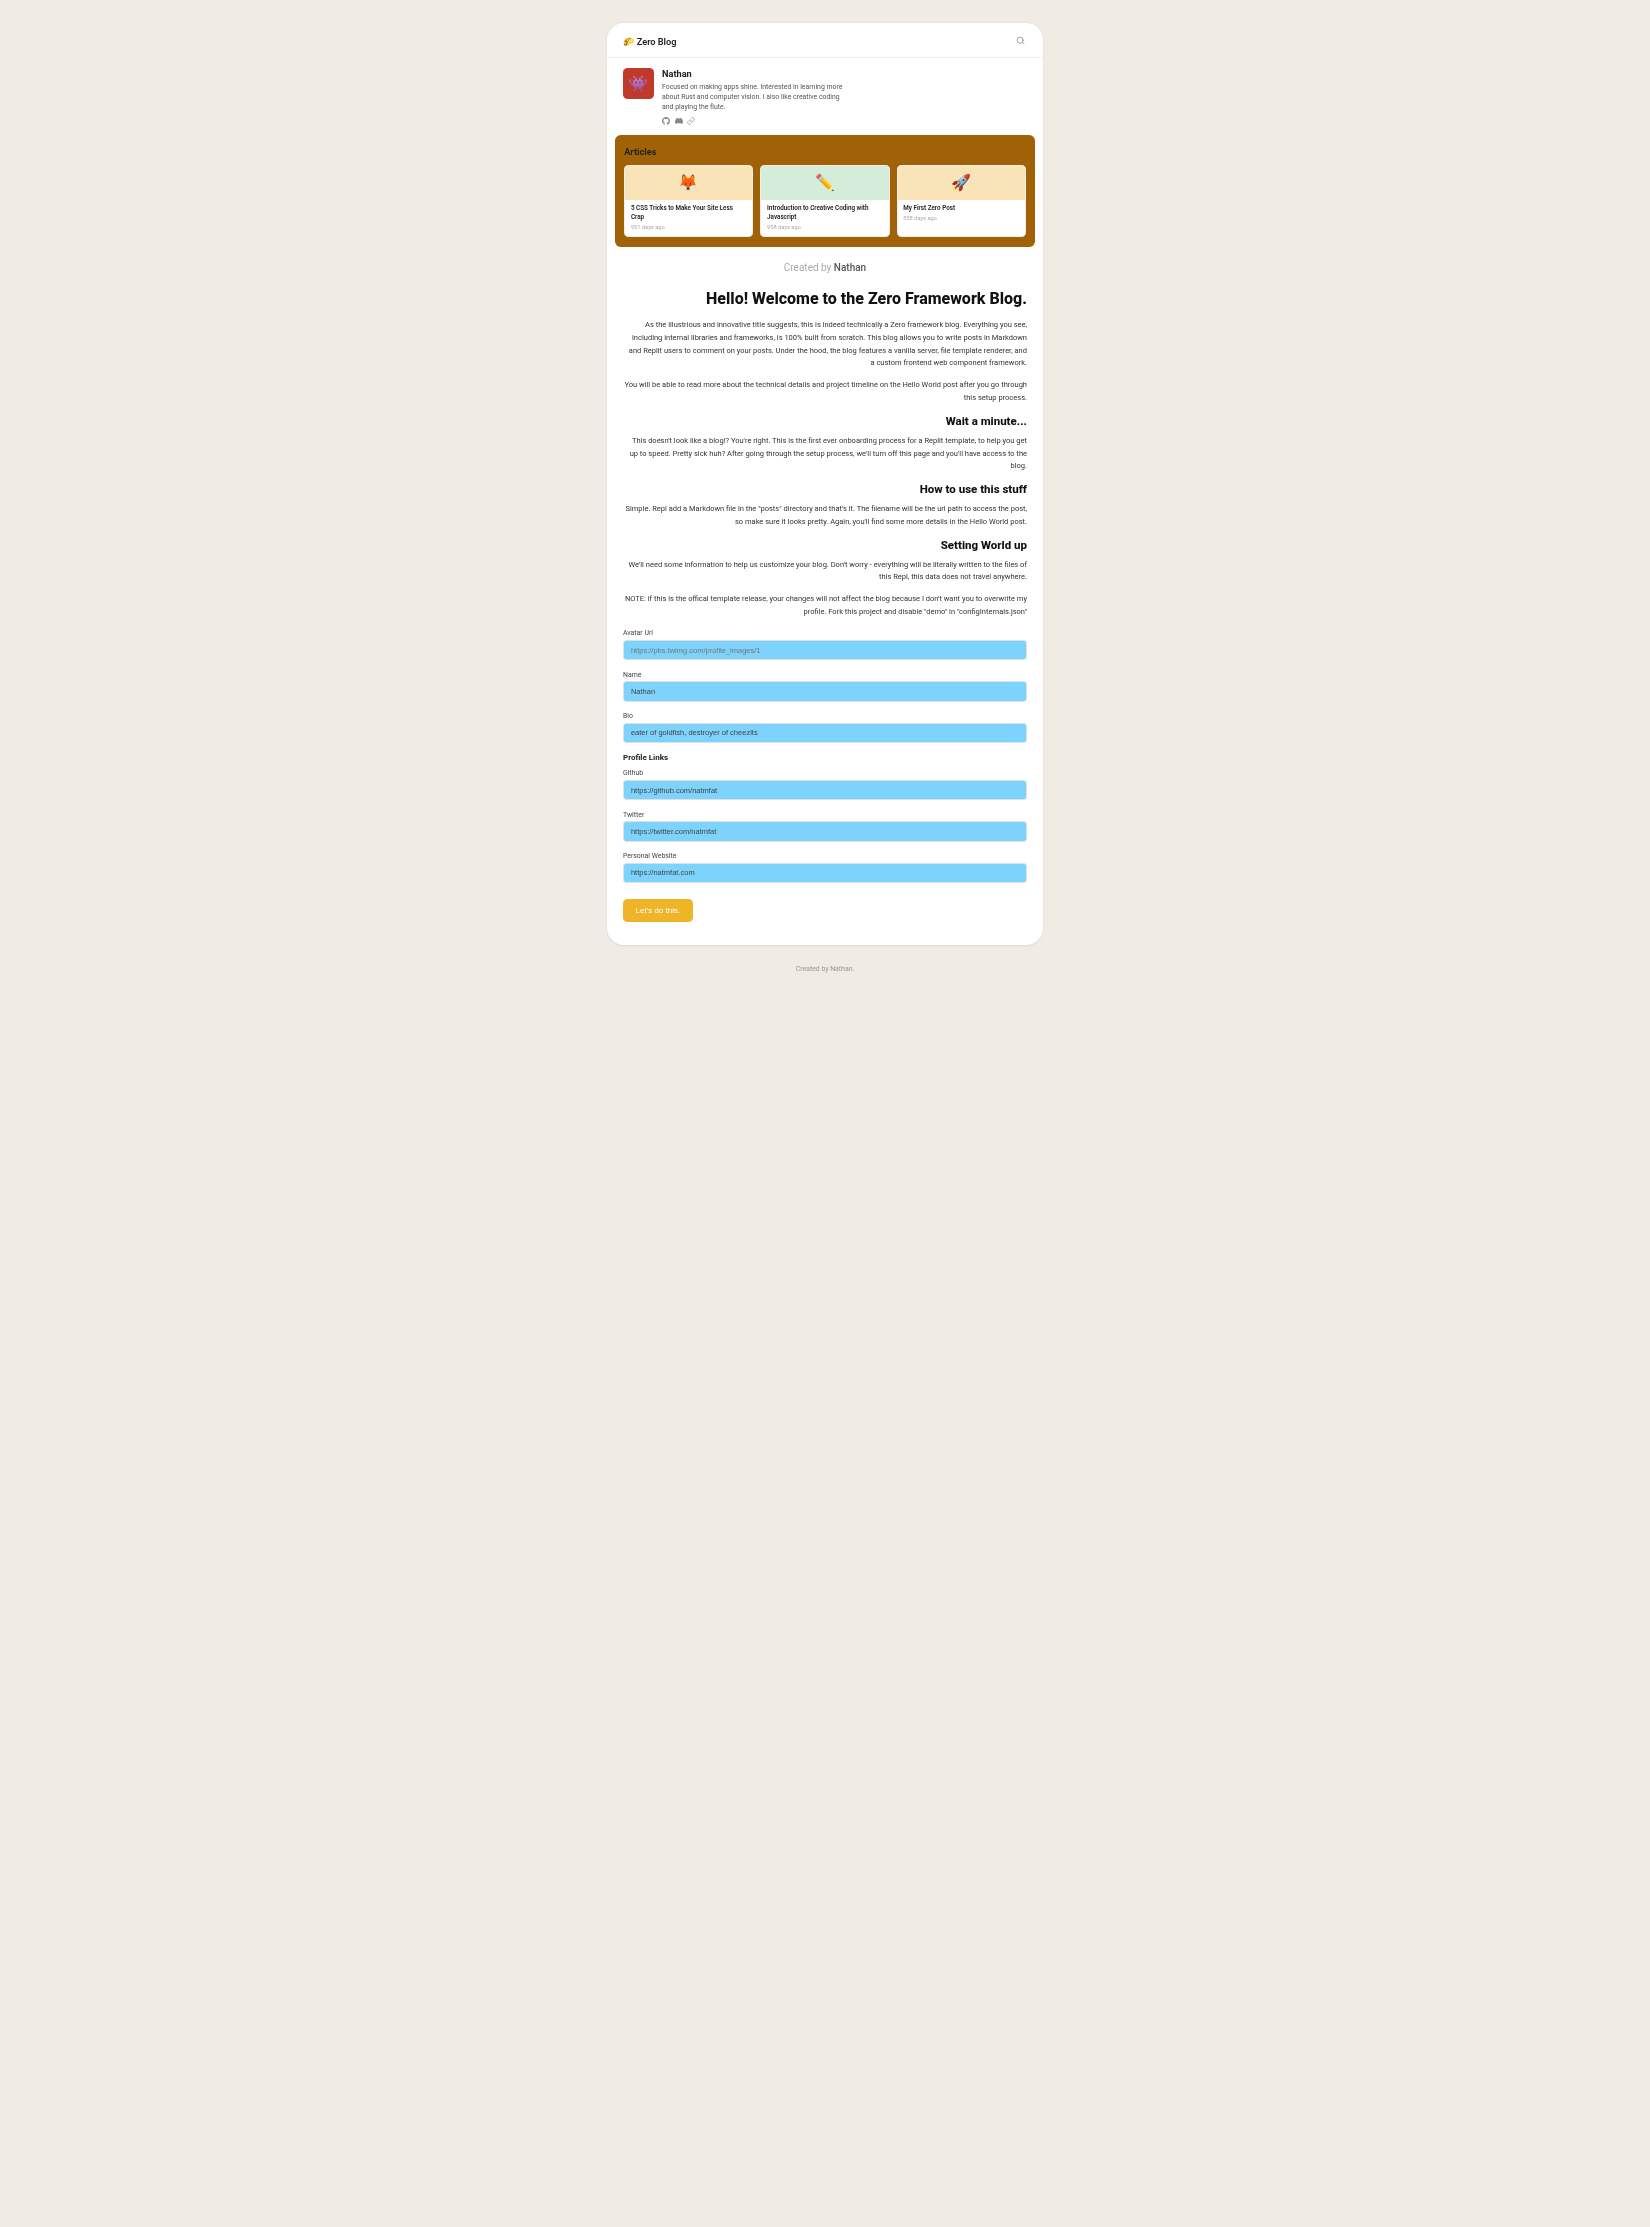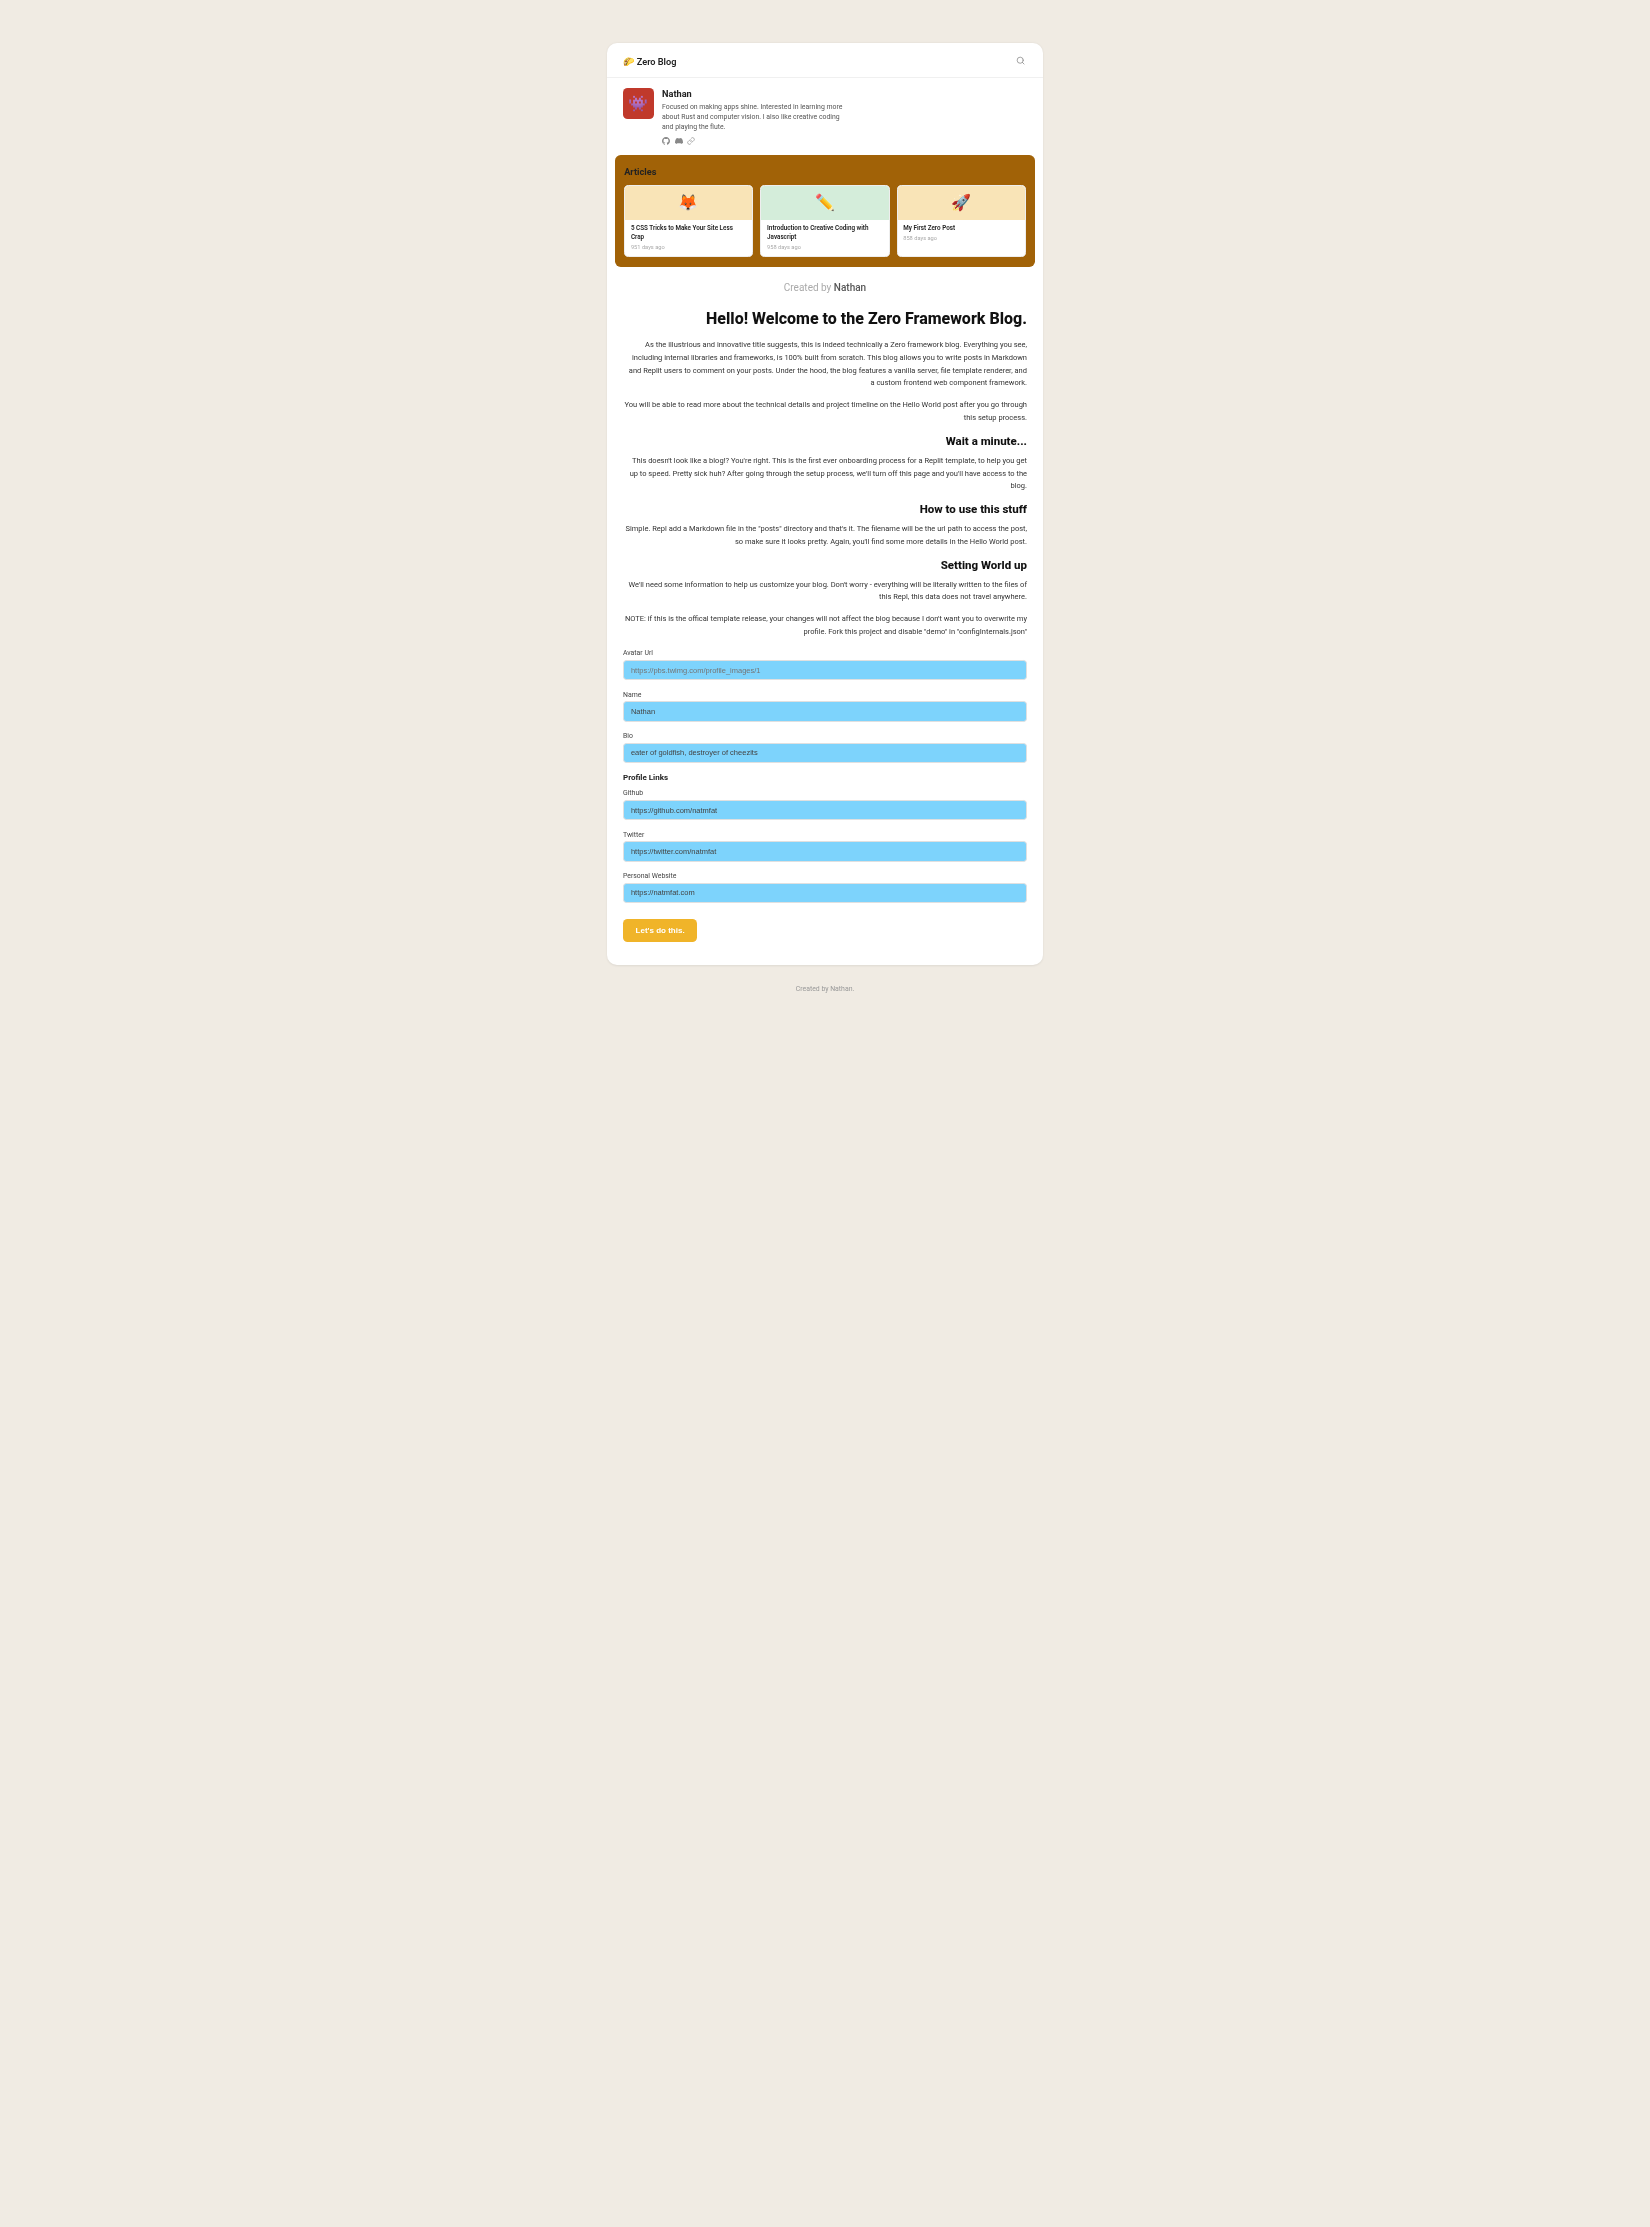--- a/index.html
+++ b/index.html
@@ -7,26 +7,25 @@
       background-color: #f0ebe3;
       font-family: -apple-system, BlinkMacSystemFont, 'Segoe UI', Roboto, sans-serif;
       min-height: 100vh;
       padding: 23px 11.5px 34px;
       display: flex;
       flex-direction: column;
       align-items: center;
     }
     .main-card {
       background: #fff;
-      border-radius: 10px;
+      border-radius: 17px;
       width: 100%;
       max-width: 436px;
       padding: 0 0 23px 0;
       box-shadow: 0 0.6px 2.3px rgba(0,0,0,0.08);
-      margin-top: 20px;
     }
     
     .blog-header {
       display: flex;
       justify-content: space-between;
       align-items: center;
       padding: 10.3px 16px 8px;
       border-bottom: 0.6px solid #f0f0f0;
     }
     .blog-title {
@@ -203,21 +202,21 @@
       margin-bottom: 6.9px;
       margin-top: 2.3px;
     }
     .submit-btn {
       background: #f0b429;
       color: #fff;
       border: none;
       border-radius: 4.6px;
       padding: 6.9px 12.6px;
       font-size: 8px;
-      font-weight: 700;
+      font-weight: 400;
       cursor: pointer;
       margin: 5.7px 0 0 0;
     }
     
     .page-footer {
       margin-top: 20.6px;
       font-size: 6.9px;
       color: #999;
       text-align: center;
     }

